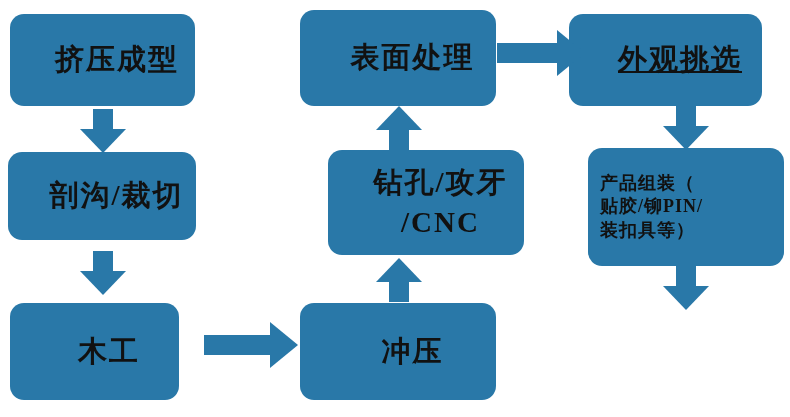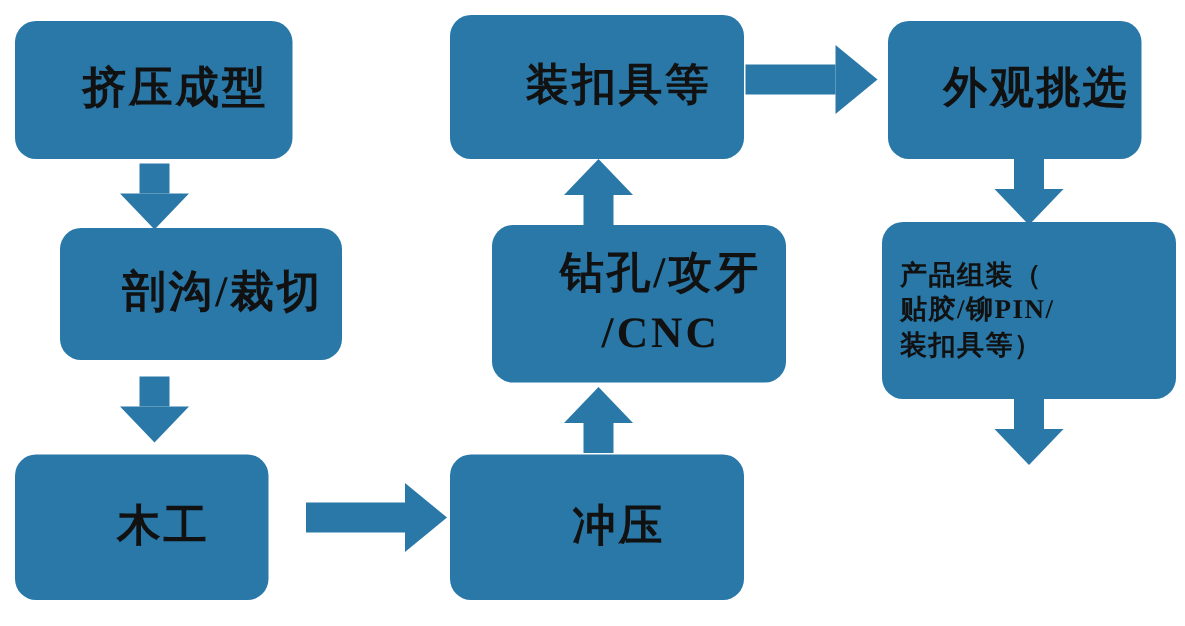--- a/index.html
+++ b/index.html
@@ -33,26 +33,26 @@
   .node--left{
     justify-content:flex-start;
     text-align:left;
     padding-left:12px;
     font-size:18px;
     letter-spacing:1px;
     line-height:1.3;
   }
   
   #n-extrusion   {left:10px;  top:14px;  width:185px; height:92px;}
-  #n-grooving    {left:8px;   top:152px; width:188px; height:88px;margin-left:32px;}
+  #n-grooving    {left:8px;   top:152px; width:188px; height:88px;}
   #n-woodworking {left:10px;  top:303px; width:169px; height:97px;}
   #n-surface     {left:300px; top:10px;  width:196px; height:96px;}
   #n-drilling    {left:300px; top:150px; width:196px; height:105px;margin-left:28px;}
   #n-stamping    {left:300px; top:303px; width:196px; height:97px;}
-  #n-appearance  {left:592px; top:14px;  width:169px; height:92px;}
+  #n-appearance  {left:569px; top:14px;  width:193px; height:92px;text-decoration:underline;}
   #n-assembly    {left:588px; top:148px; width:196px; height:118px;}
   #n-shipping    {left:588px; top:308px; width:193px; height:92px;}
 
   
   .arrow{position:absolute;display:flex;align-items:center;justify-content:center;}
   .arrow .shaft{background:var(--accent);}
   .arrow .head{width:0;height:0;}
 
   .arrow.down{flex-direction:column;}
   .arrow.down .shaft{width:20px;height:20px;}
@@ -96,21 +96,21 @@
     <span>挤压成型</span>
   </div>
   <div class="node" id="n-grooving">
     <span>剖沟/裁切</span>
   </div>
   <div class="node" id="n-woodworking">
     <span>木工</span>
   </div>
 
   <div class="node" id="n-surface">
-    <span>装扣具等</span>
+    <span>表面处理</span>
   </div>
   <div class="node" id="n-drilling">
     <span>钻孔/攻牙
 /CNC</span>
   </div>
   <div class="node" id="n-stamping">
     <span>冲压</span>
   </div>
 
   <div class="node" id="n-appearance">

